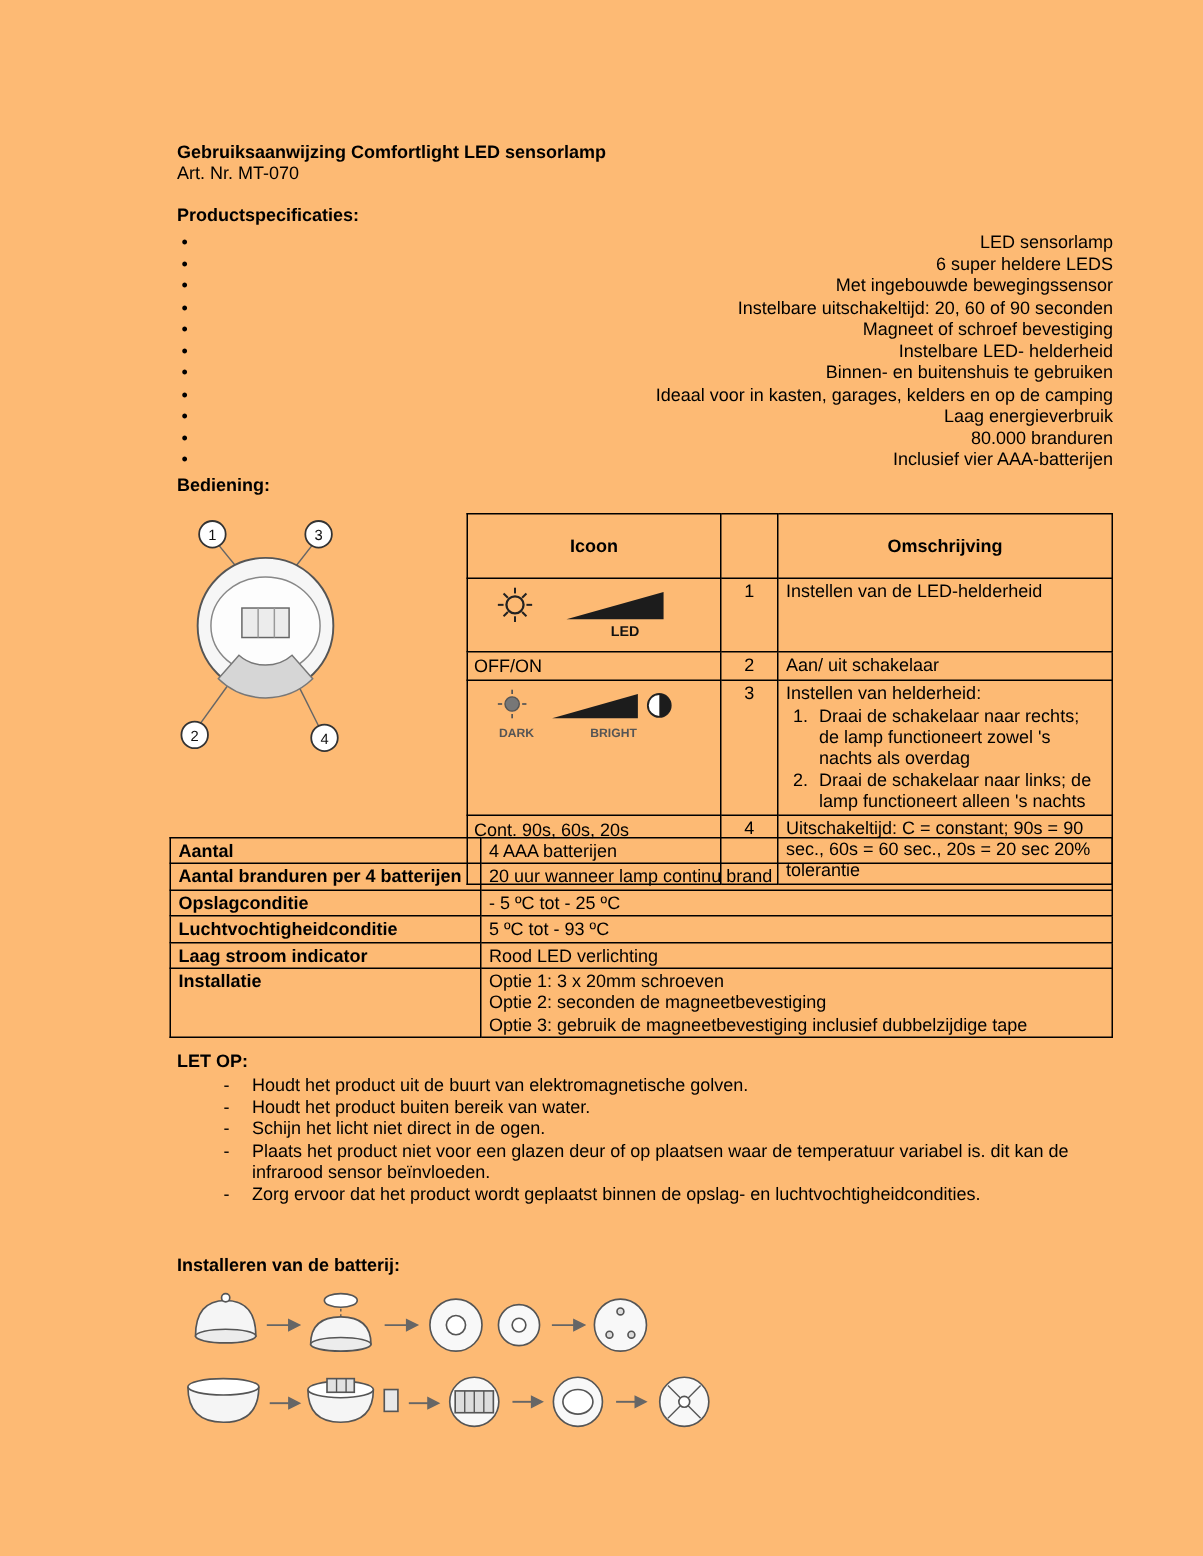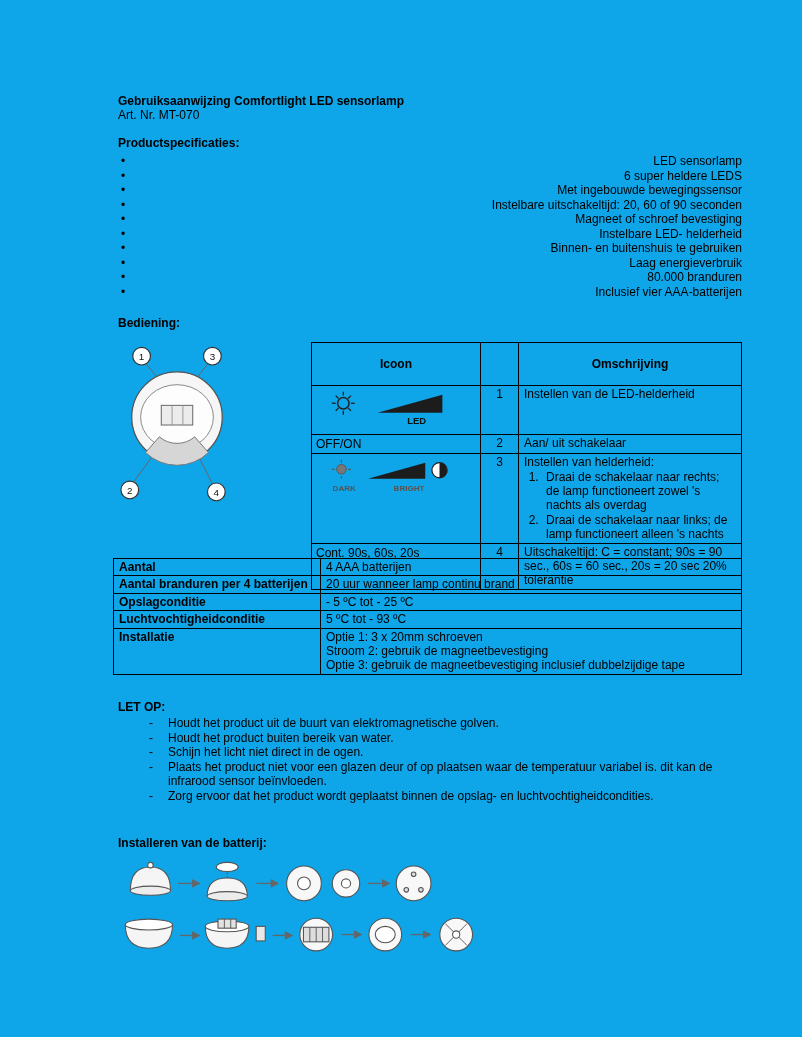--- a/index.html
+++ b/index.html
@@ -1,18 +1,18 @@
 <!DOCTYPE html>
 <html><head>
 <meta charset="utf-8">
 <style>
   html,body { margin:0; padding:0; background:#888; }
   .page {
     position:relative; width:802px; height:1037px; margin:0 auto;
-    background:#0ea5e9; font-family:"Liberation Sans", sans-serif;
+    background:#fdba74; font-family:"Liberation Sans", sans-serif;
     font-size:12px; color:#000; overflow:hidden; line-height:1.2;
   }
   .abs { position:absolute; }
   .bold { font-weight:bold; }
 
   
   .doc-header { left:118px; top:94px; width:624px; }
 
   
   .specs { left:118px; top:136px; width:624px; }
@@ -66,20 +66,21 @@
   <div class="abs specs">
     <div class="bold">Productspecificaties:</div>
     <ul>
       <li>LED sensorlamp</li>
       <li>6 super heldere LEDS</li>
       <li>Met ingebouwde bewegingssensor</li>
       <li>Instelbare uitschakeltijd: 20, 60 of 90 seconden</li>
       <li>Magneet of schroef bevestiging</li>
       <li>Instelbare LED- helderheid</li>
       <li>Binnen- en buitenshuis te gebruiken</li>
+      <li>Ideaal voor in kasten, garages, kelders en op de camping</li>
       <li>Laag energieverbruik</li>
       <li>80.000 branduren</li>
       <li>Inclusief vier AAA-batterijen</li>
     </ul>
   </div>
 
   <div class="abs bold bediening-heading">Bediening:</div>
 
   <div class="abs bediening-row">
 
@@ -207,24 +208,28 @@
       </tr>
       <tr>
         <td class="label-col">Opslagconditie</td>
         <td>- 5 ºC tot - 25 ºC</td>
       </tr>
       <tr>
         <td class="label-col">Luchtvochtigheidconditie</td>
         <td>5 ºC tot  - 93 ºC</td>
       </tr>
       <tr>
+        <td class="label-col">Laag stroom indicator</td>
+        <td>Rood LED verlichting</td>
+      </tr>
+      <tr>
         <td class="label-col">Installatie</td>
         <td>
           <div>Optie 1: 3 x 20mm schroeven</div>
-          <div>Stroom 2: gebruik de magneetbevestiging</div>
+          <div>Optie 2: seconden de magneetbevestiging</div>
           <div>Optie 3: gebruik de magneetbevestiging inclusief dubbelzijdige tape</div>
         </td>
       </tr>
     </tbody>
       </table>
   </div>
 
   <div class="abs letop">
     <div class="bold">LET OP:</div>
     <ul>

